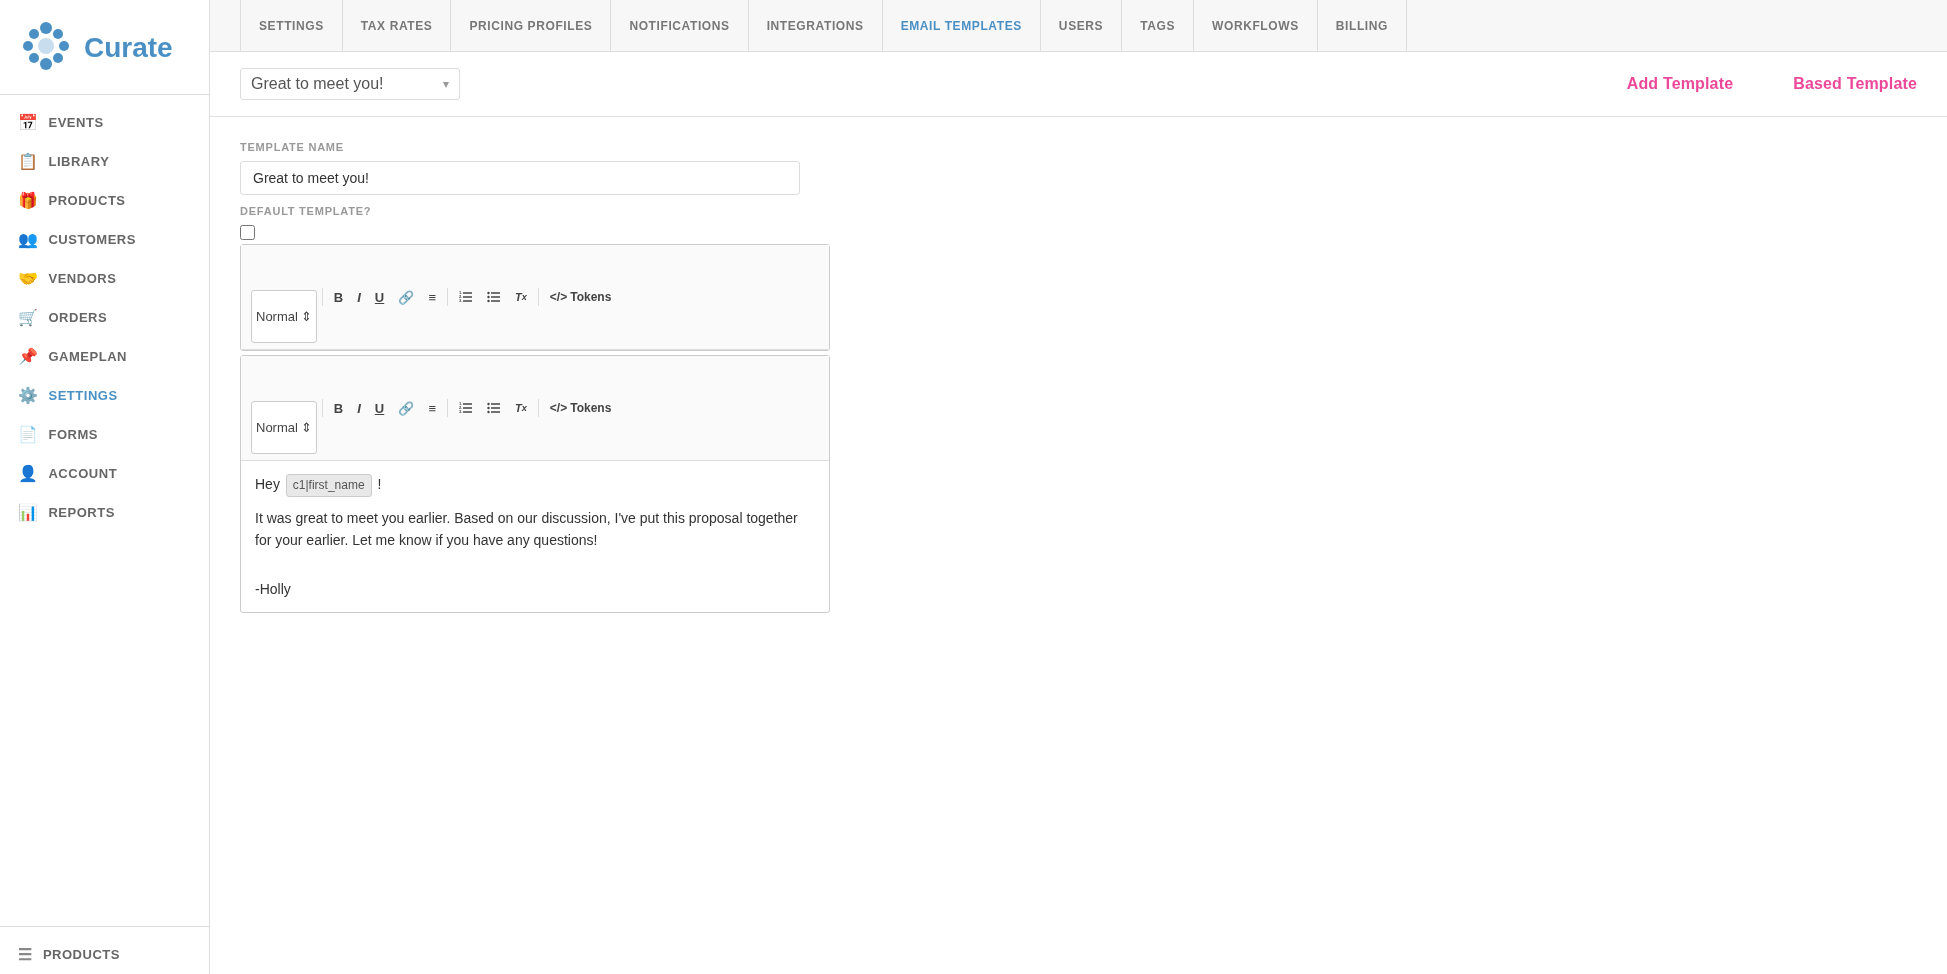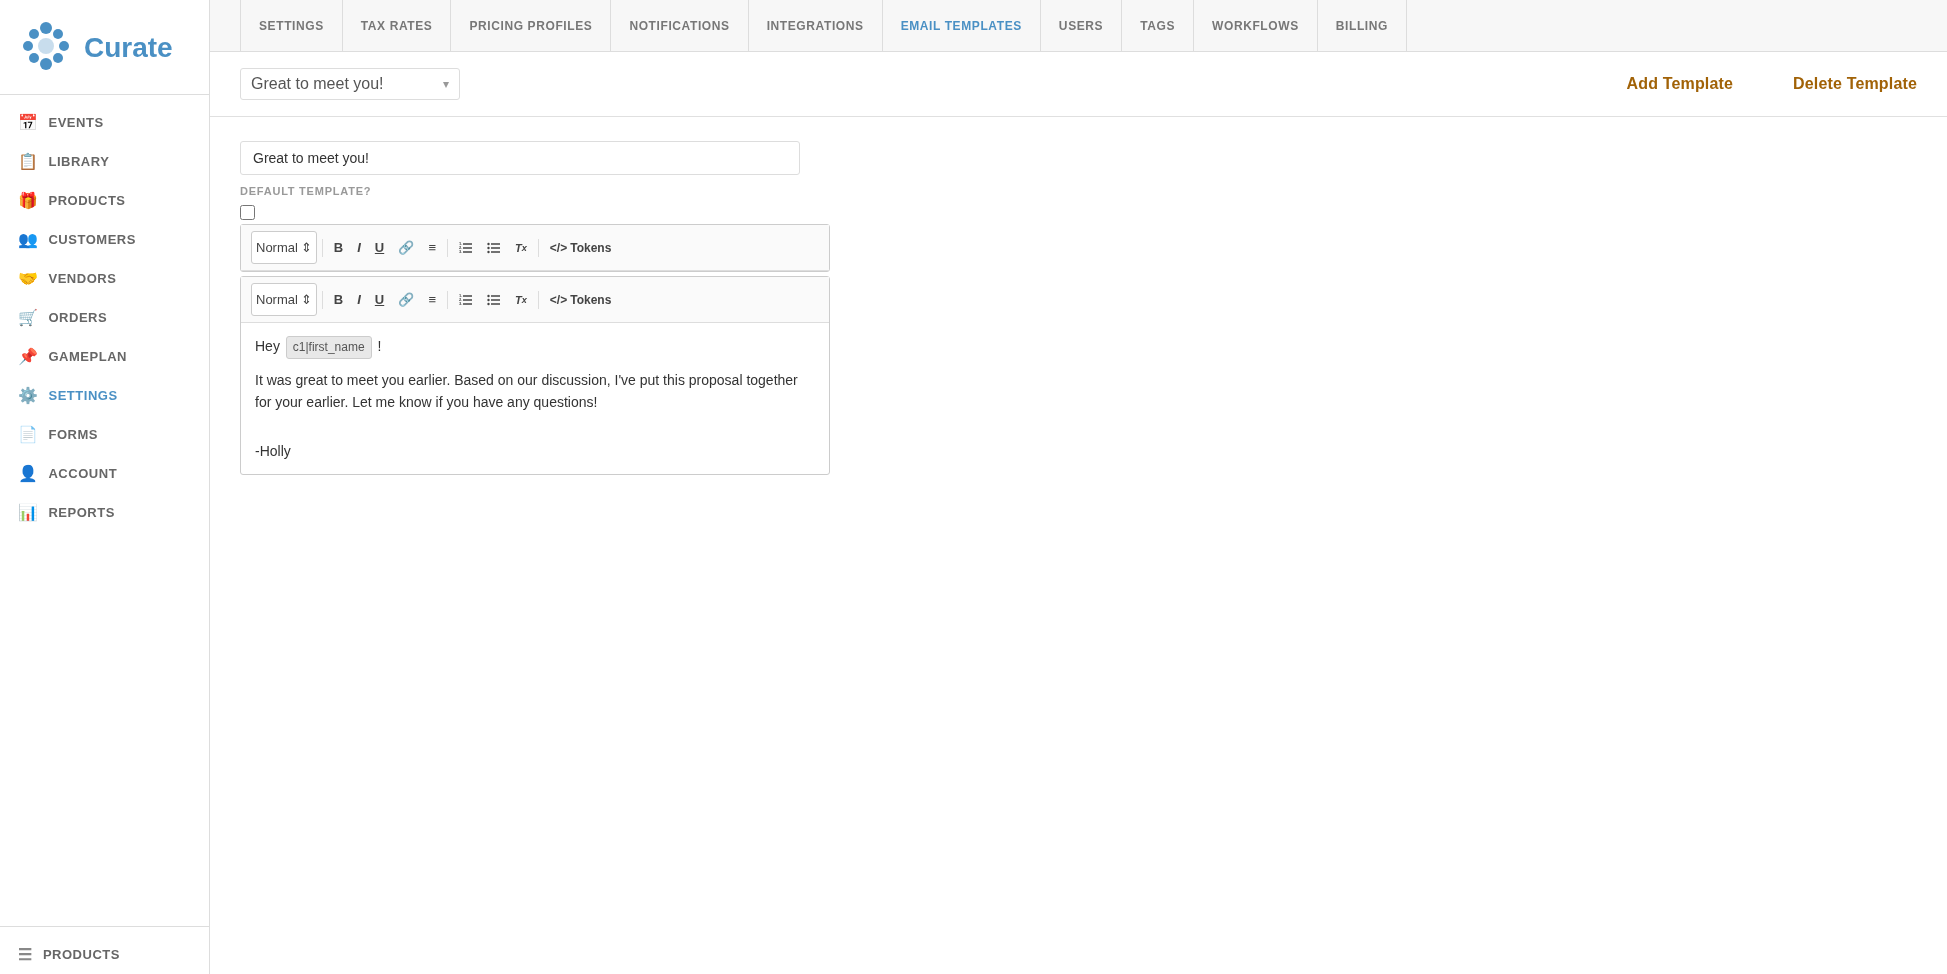--- a/index.html
+++ b/index.html
@@ -122,21 +122,21 @@
     .template-select-display .chevron { color: #999; font-size: 12px; margin-left: 10px; }
     .template-actions {
       margin-left: auto;
       display: flex;
       align-items: center;
       gap: 60px;
     }
     .template-action-btn {
       font-size: 16px;
       font-weight: 600;
-      color: #a16207;
+      color: #ec4899;
       cursor: pointer;
       background: none;
       border: none;
       letter-spacing: 0.01em;
     }
 
     
     #form-area {
       padding: 24px 30px;
       max-width: 900px;
@@ -185,26 +185,27 @@
       padding: 6px 10px;
       border-bottom: 1px solid #ddd;
       background: #fafafa;
       flex-wrap: wrap;
     }
     .toolbar-select {
       font-size: 13px;
       color: #444;
       border: 1px solid #ccc;
       border-radius: 3px;
-      padding: 8px 4px;
+      padding: 18px 4px;
       cursor: pointer;
       background: #fff;
       display: flex;
       align-items: center;
       gap: 3px;
+      margin-top: 39px;
     }
     .toolbar-btn {
       font-size: 13px;
       color: #444;
       border: none;
       background: none;
       padding: 3px 6px;
       cursor: pointer;
       border-radius: 2px;
       font-weight: 700;
@@ -343,26 +344,27 @@
 
     <div id="template-header">
       <div class="template-select-wrap">
         <div class="template-select-display">
           <span>Great to meet you!</span>
           <span class="chevron">▾</span>
         </div>
       </div>
       <div class="template-actions">
         <button class="template-action-btn">Add Template</button>
-        <button class="template-action-btn">Delete Template</button>
+        <button class="template-action-btn">Based Template</button>
       </div>
     </div>
 
     <div id="form-area">
       
+      <div class="field-label">TEMPLATE NAME</div>
       <input class="text-input" type="text" value="Great to meet you!" style="">
 
       
       <div class="field-label">DEFAULT TEMPLATE?</div>
       <div class="checkbox-row">
         <input class="checkbox-input" type="checkbox" style="">
       </div>
 
       
       <div class="editor-wrap">

